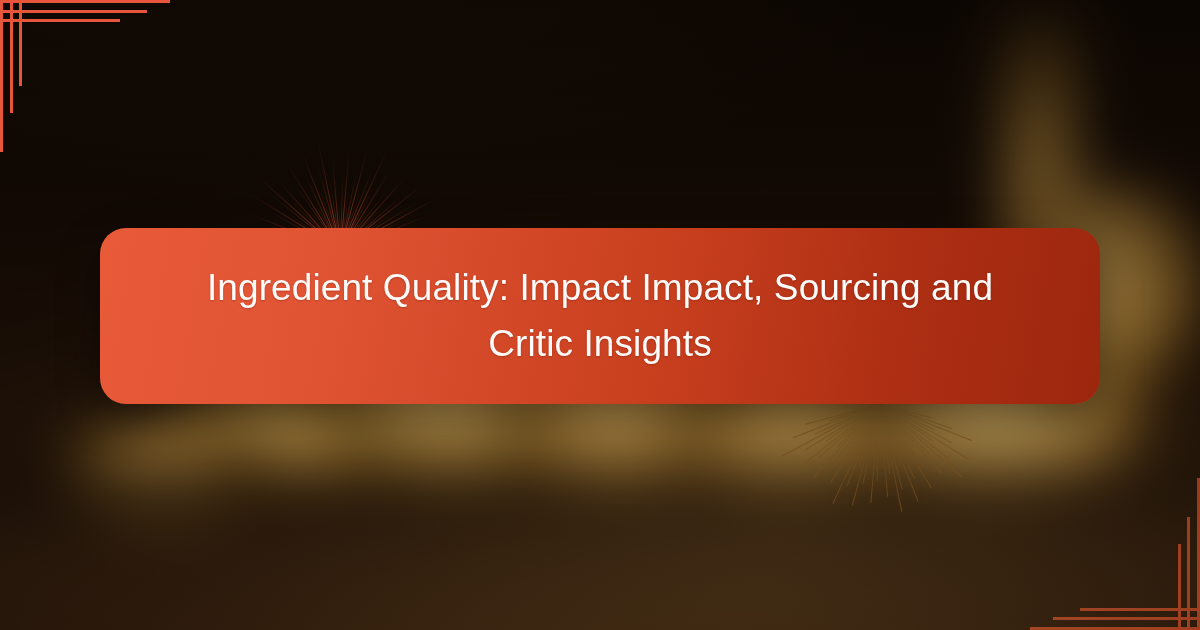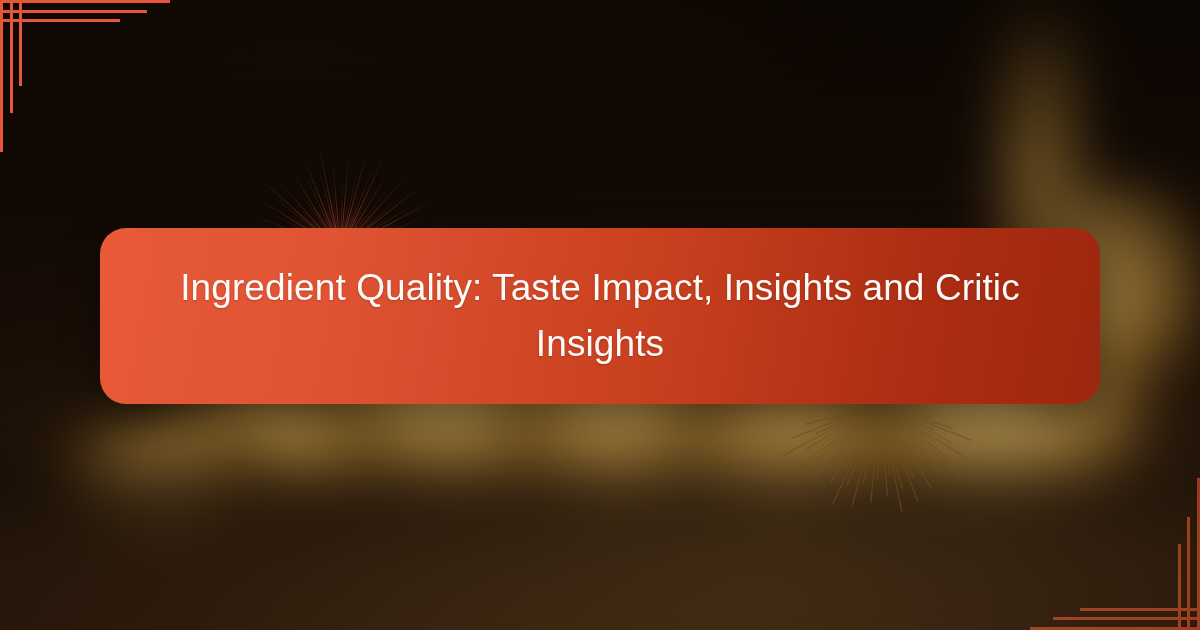--- a/index.html
+++ b/index.html
@@ -248,16 +248,16 @@
   <div class="corner corner-br">
     <span style="right:0;   bottom:0; width:3px; height:152px;"></span>
     <span style="right:10px;bottom:0; width:3px; height:113px;"></span>
     <span style="right:19px;bottom:0; width:3px; height:86px;"></span>
     <span style="right:0;   bottom:0;  width:170px; height:3px;"></span>
     <span style="right:0;   bottom:10px;width:147px;height:3px;"></span>
     <span style="right:0;   bottom:19px;width:120px;height:3px;"></span>
   </div>
 
   <div class="card">
-    <div class="card-title">Ingredient Quality: Taste Impact, Insights and Critic Insights</div>
+    <div class="card-title">Ingredient Quality: Impact Impact, Sourcing and Critic Insights</div>
   </div>
 
 </div>
 
 </body></html>

